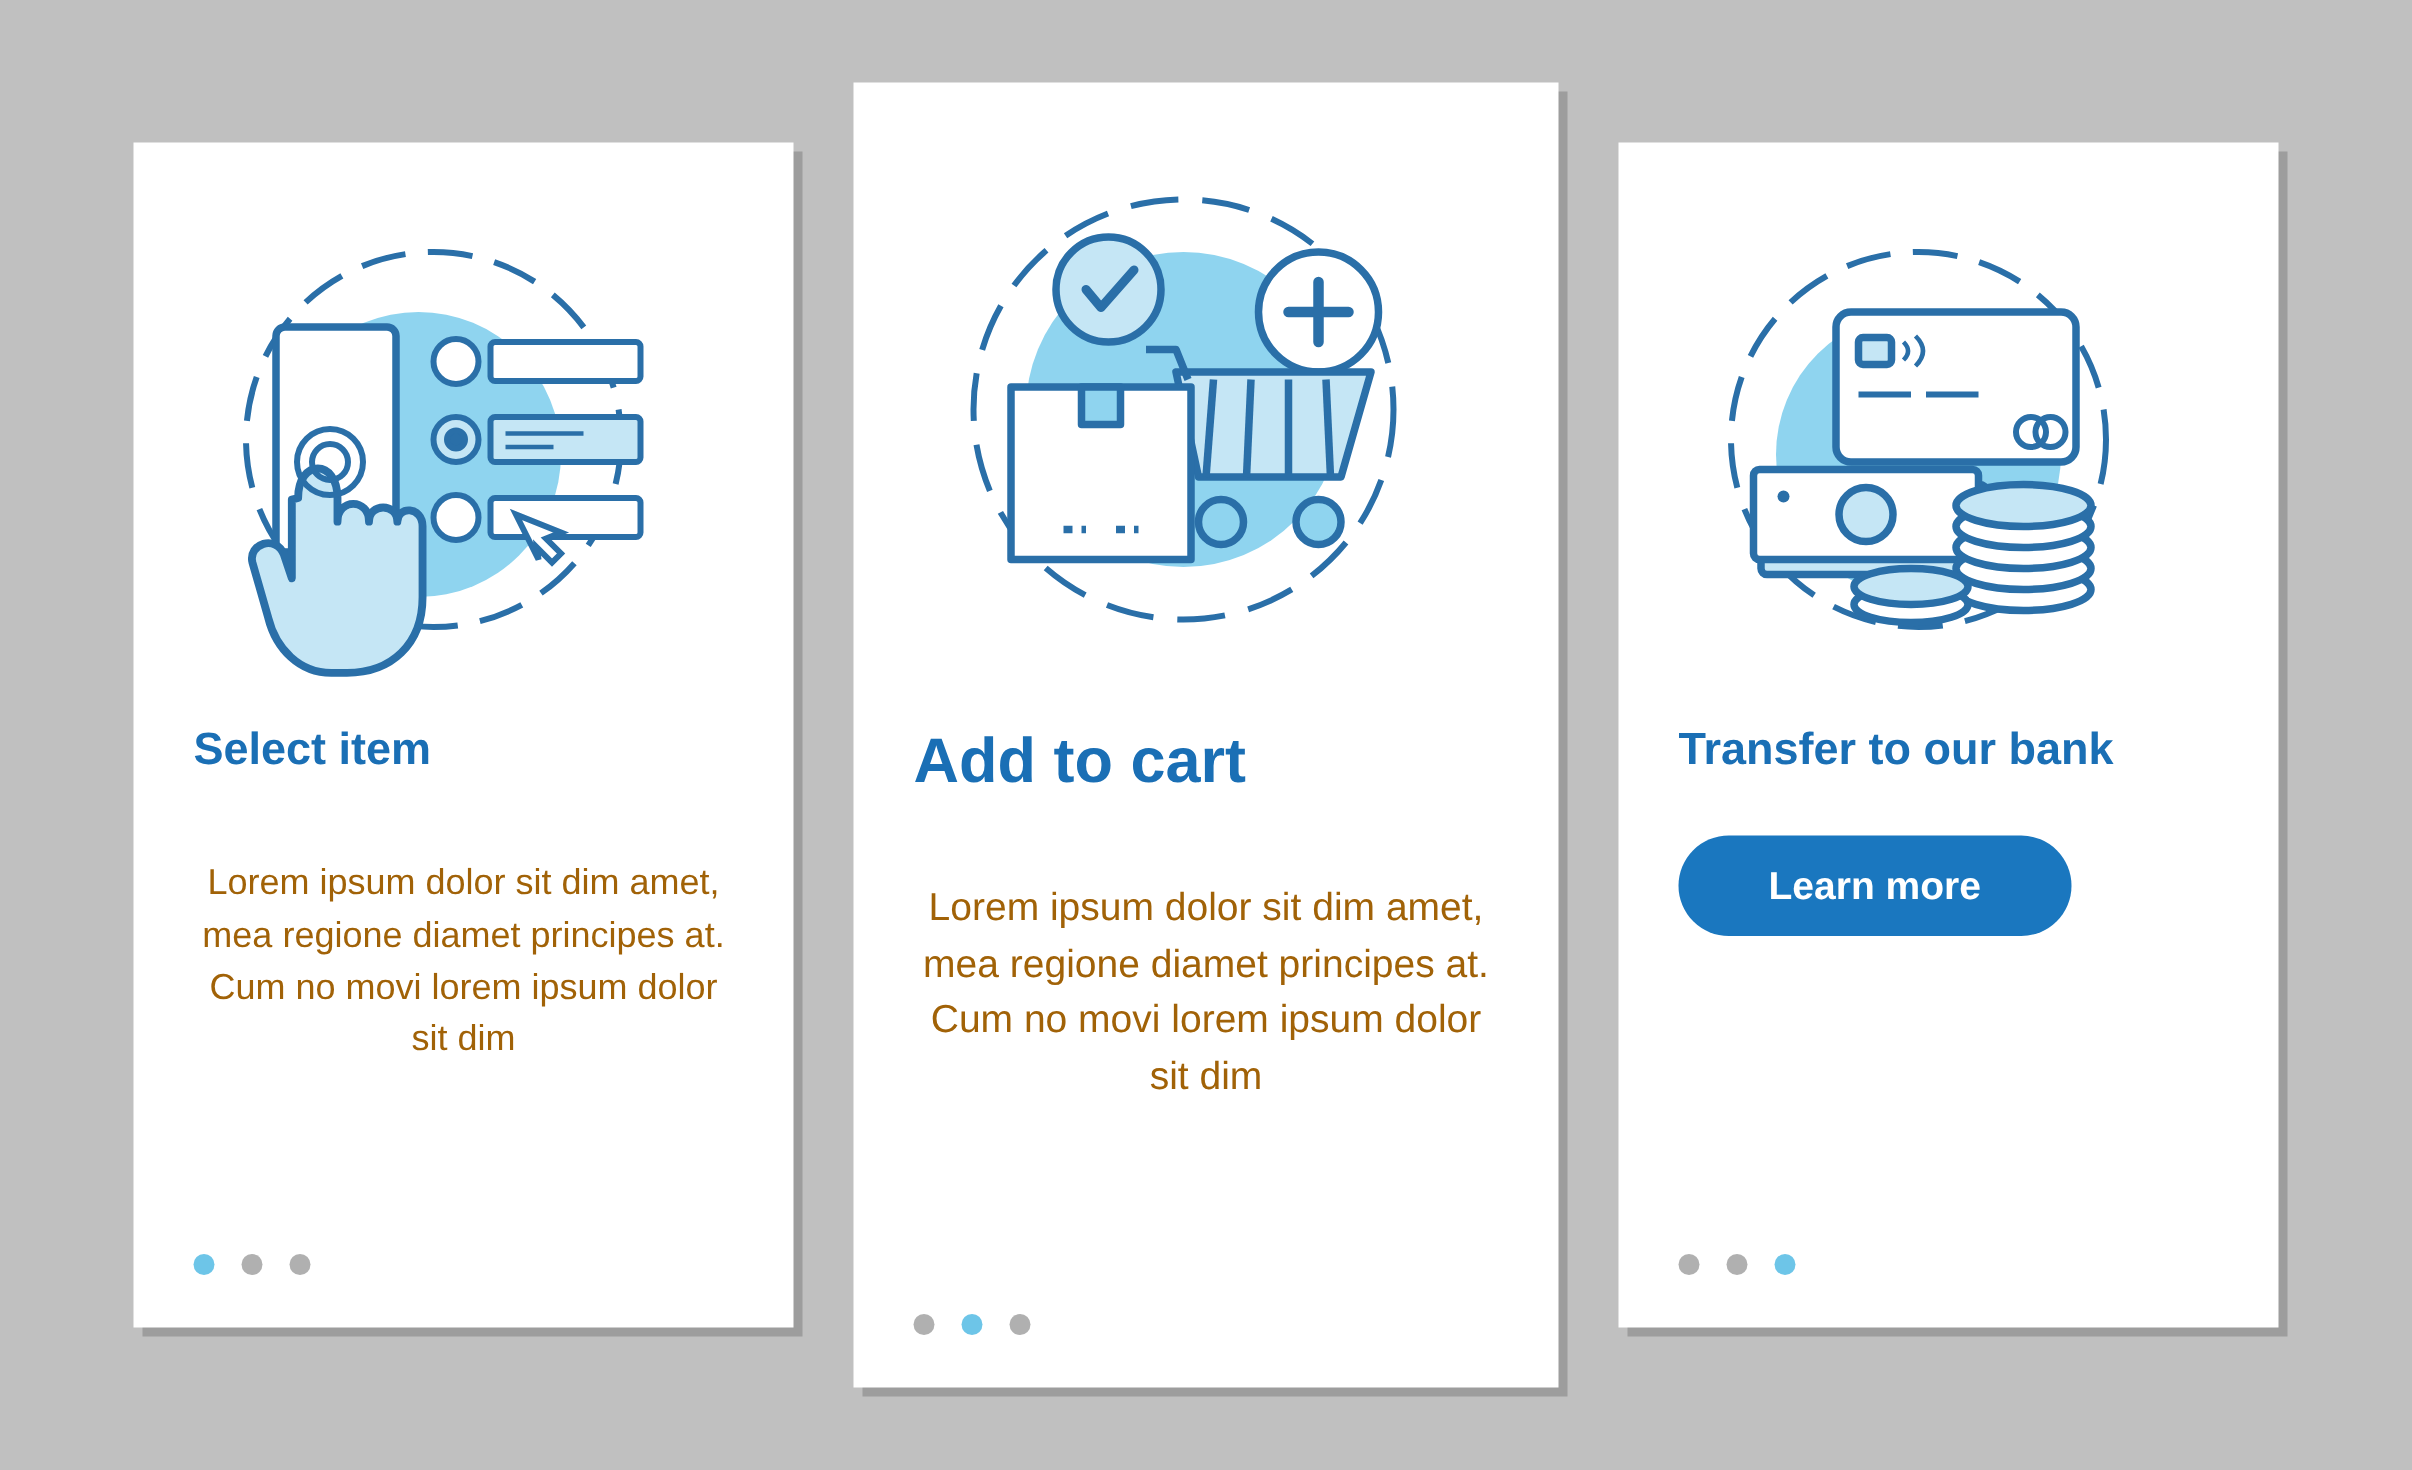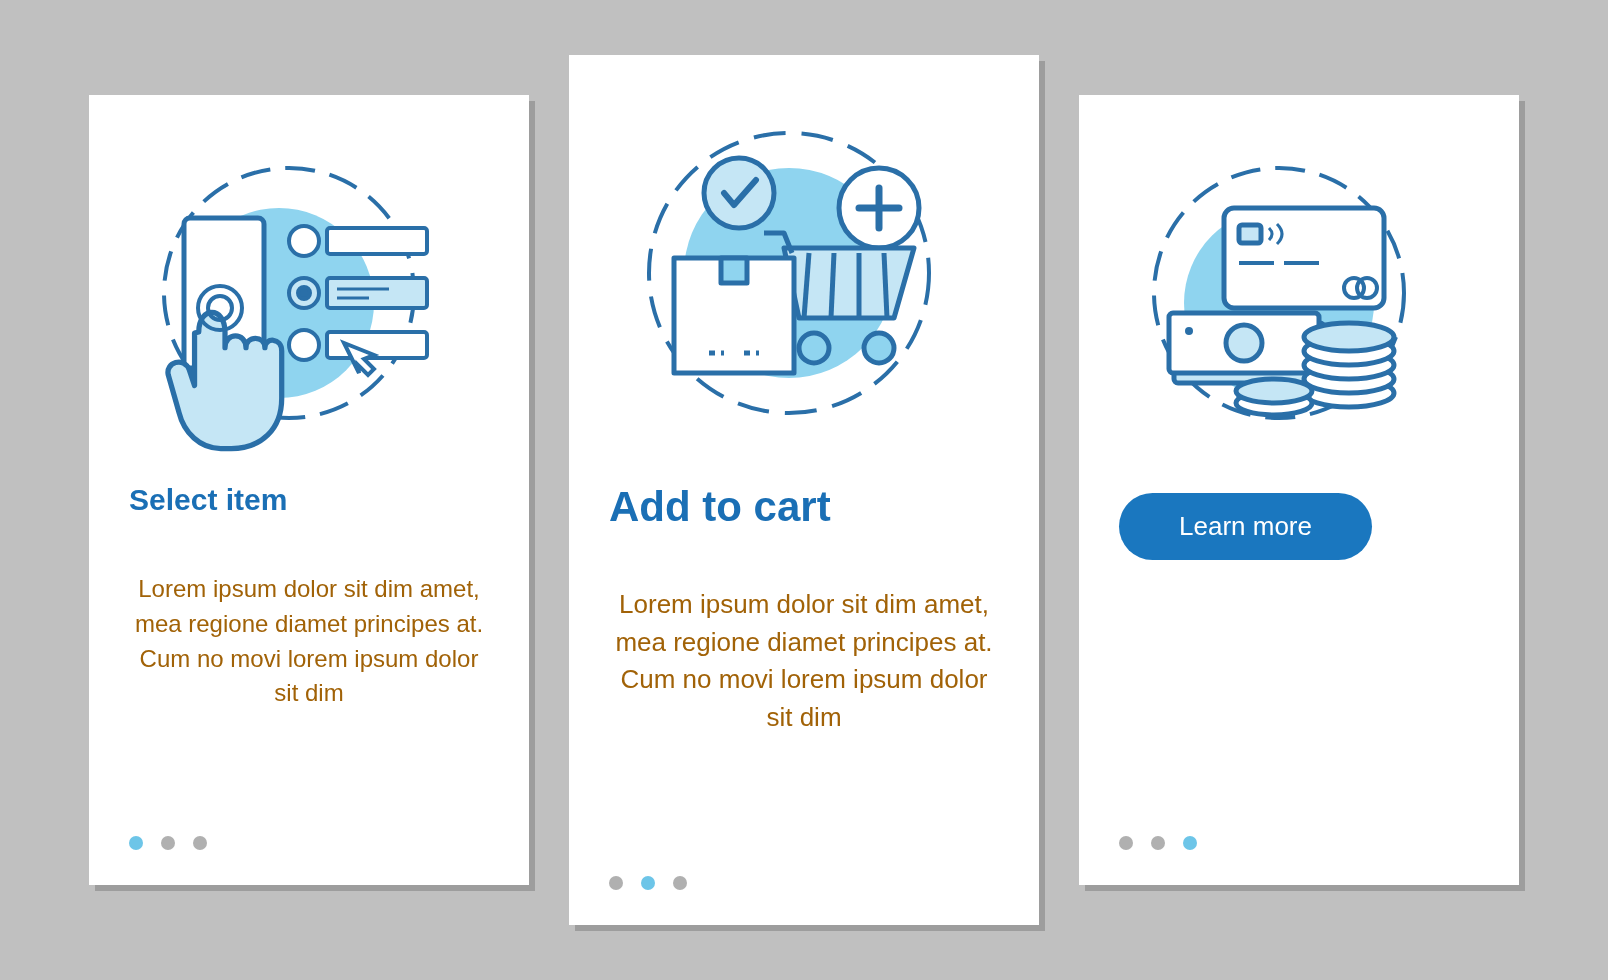--- a/index.html
+++ b/index.html
@@ -7,21 +7,21 @@
 .card{background:#fff;position:relative;display:flex;flex-direction:column;align-items:flex-start;padding:28px 40px 30px;box-shadow:6px 6px 0 rgba(0,0,0,.18)}
 .card.c1{width:440px;height:790px}
 .card.c2{width:470px;height:870px}
 .card.c3{width:440px;height:790px}
 .illus{width:320px;height:320px;margin-top:10px}
 .c2 .illus{width:360px;height:360px}
 .title{color:#1a6fb5;font-weight:bold;font-size:30px;margin-top:30px;text-align:center}
 .c2 .title{font-size:42px}
 .desc{color:#a16207;font-size:24px;line-height:1.45;text-align:center;margin-top:55px;max-width:370px}
 .c2 .desc{font-size:26px;max-width:400px}
-.btn{background:#1a77bf;color:#fff;border:none;border-radius:40px;padding:18px 60px;font-size:26px;font-weight:normal;margin-top:40px;cursor:pointer}
+.btn{background:#1a77bf;color:#fff;border:none;border-radius:40px;padding:18px 60px;font-size:26px;font-weight:bold;margin-top:40px;cursor:pointer}
 .dots{display:flex;gap:18px;position:absolute;bottom:35px}
 .dot{width:14px;height:14px;border-radius:50%;background:#b0b0b0}
 .dot.active{background:#6dc5e8}
 svg{width:100%;height:100%}
 </style>
 </head>
 <body>
 
 <div class="card c1">
   <div class="illus">
@@ -138,19 +138,20 @@
         <ellipse cx="230" cy="232" rx="45" ry="14"></ellipse>
         <ellipse cx="230" cy="218" rx="45" ry="14"></ellipse>
         <ellipse cx="230" cy="204" rx="45" ry="14" fill="#c5e6f5"></ellipse>
       </g>
       <g stroke="#2a6fa8" stroke-width="5" fill="#fff">
         <ellipse cx="155" cy="270" rx="38" ry="12"></ellipse>
         <ellipse cx="155" cy="258" rx="38" ry="12" fill="#c5e6f5"></ellipse>
       </g>
     </svg>
   </div>
+  <div class="title">Transfer to our bank</div>
   <button class="btn">Learn more</button>
   <div class="dots">
     <div class="dot"></div>
     <div class="dot"></div>
     <div class="dot active"></div>
   </div>
 </div>
 
 </body></html>

